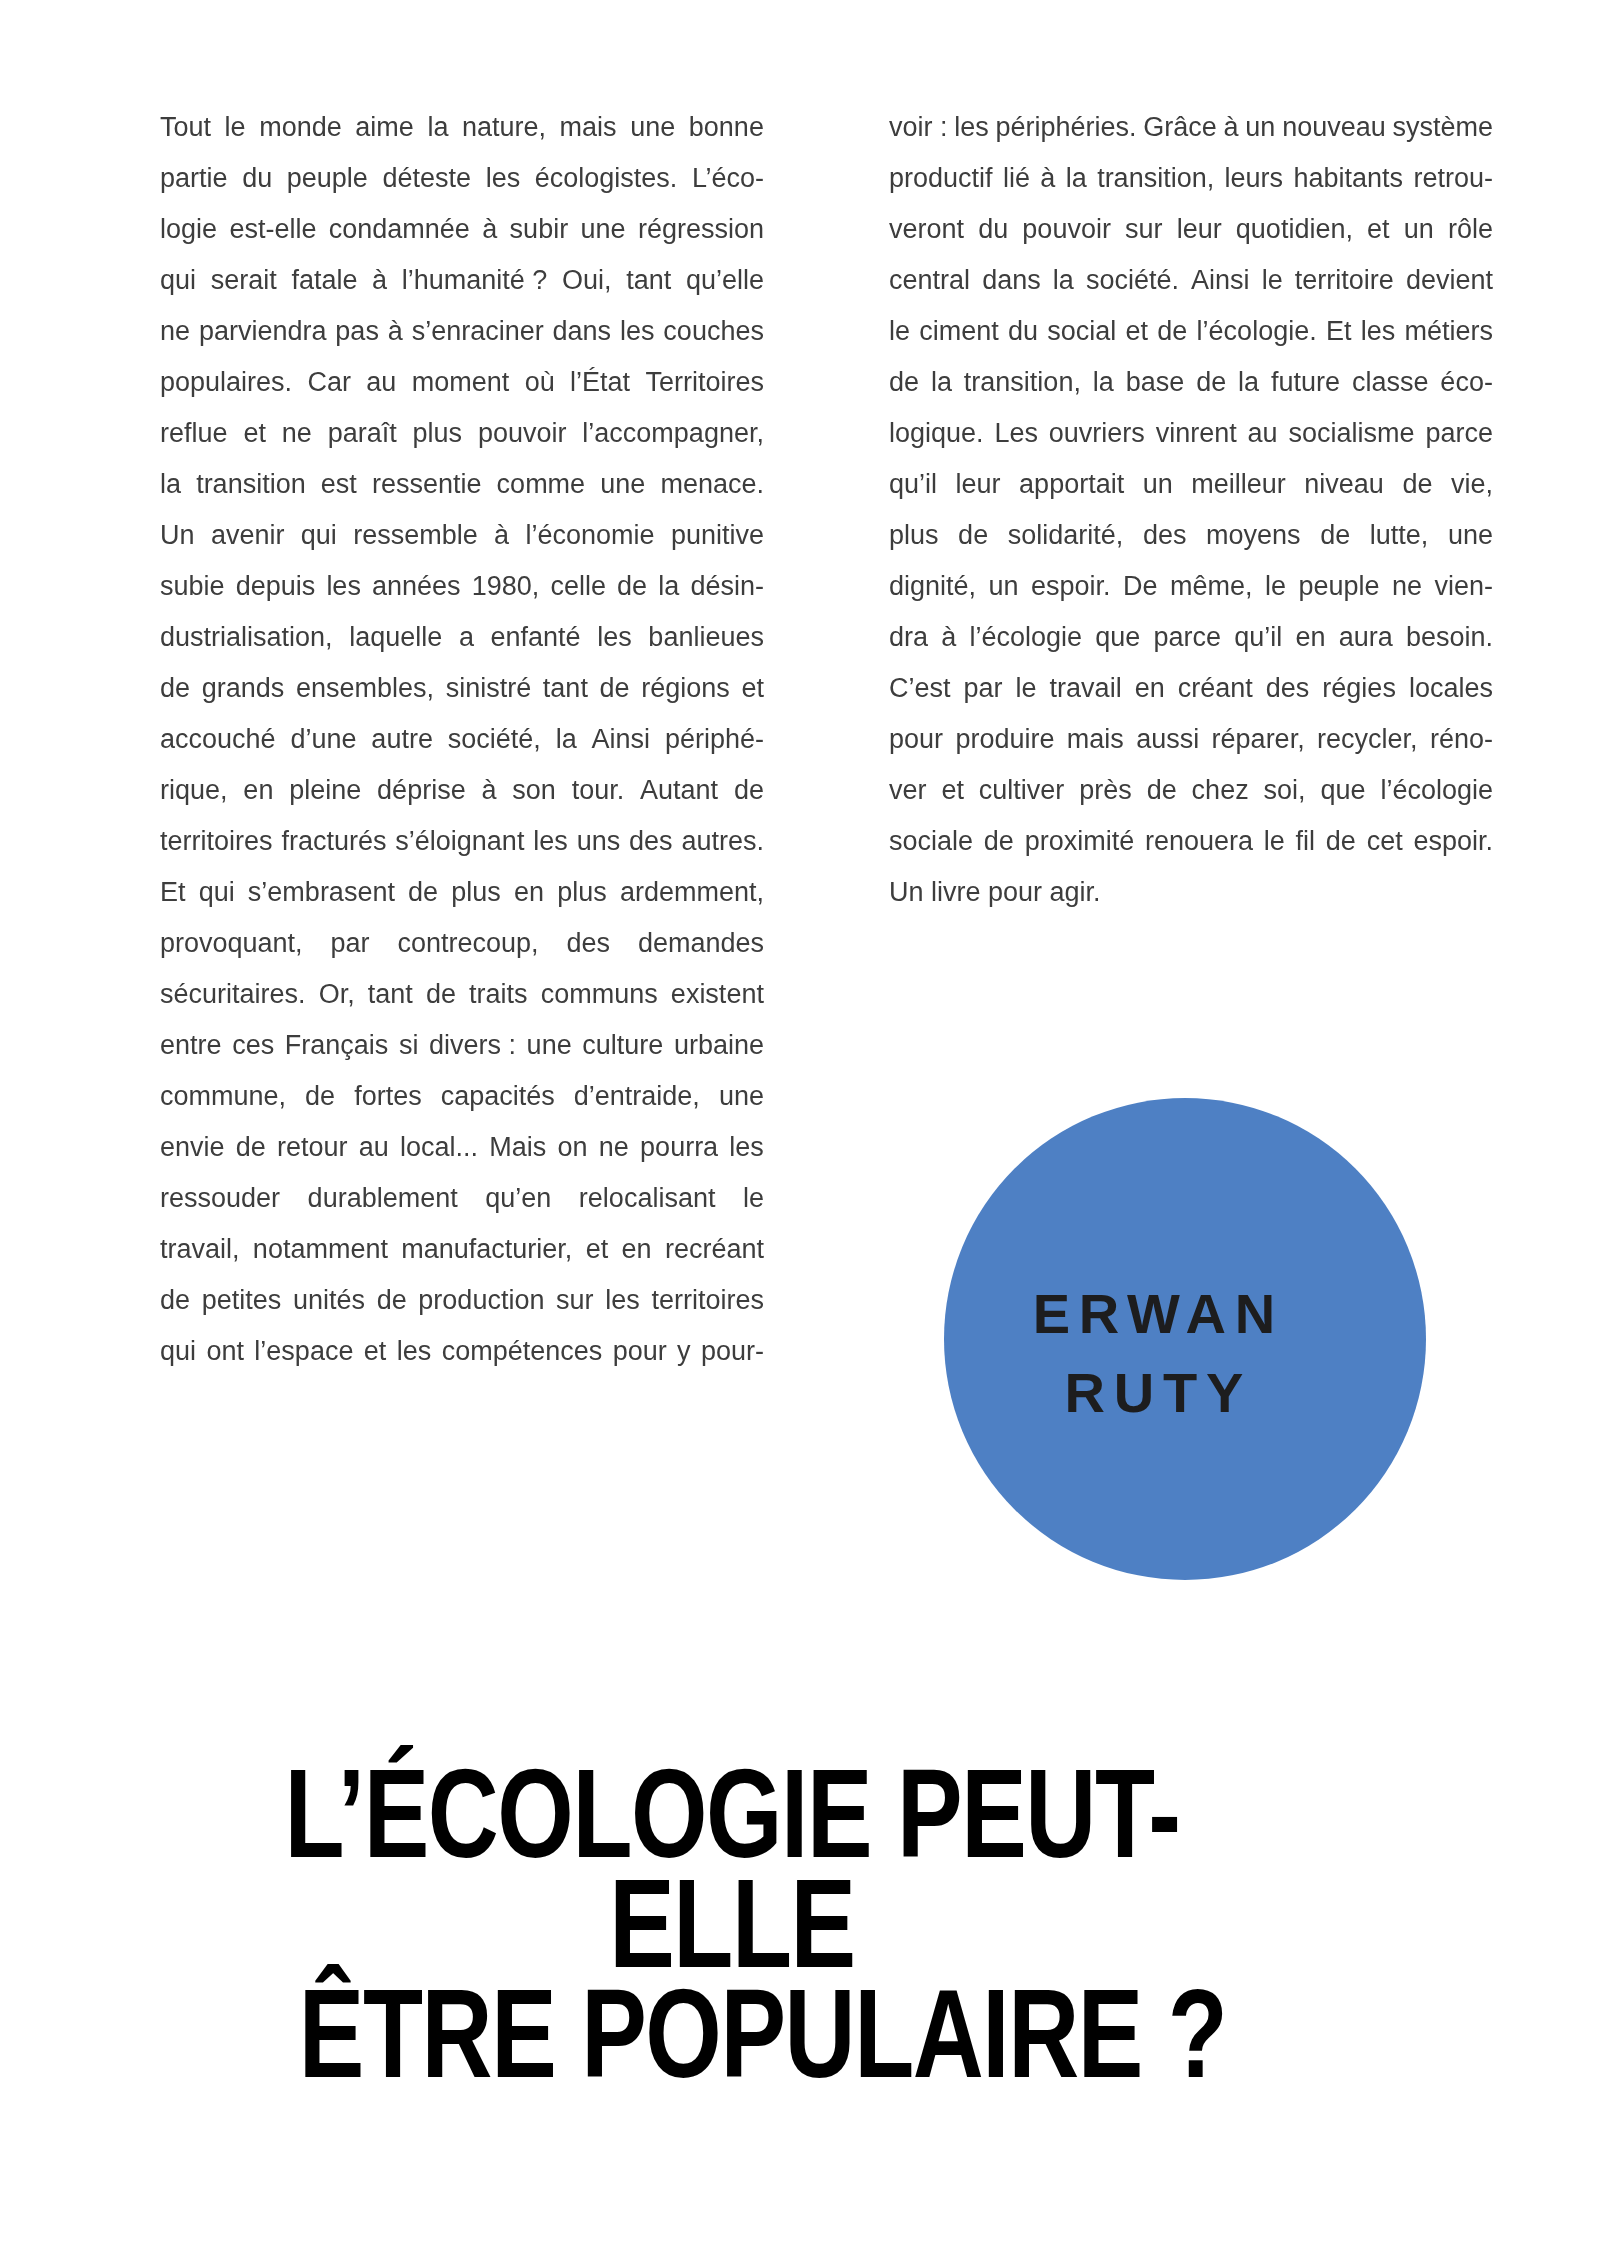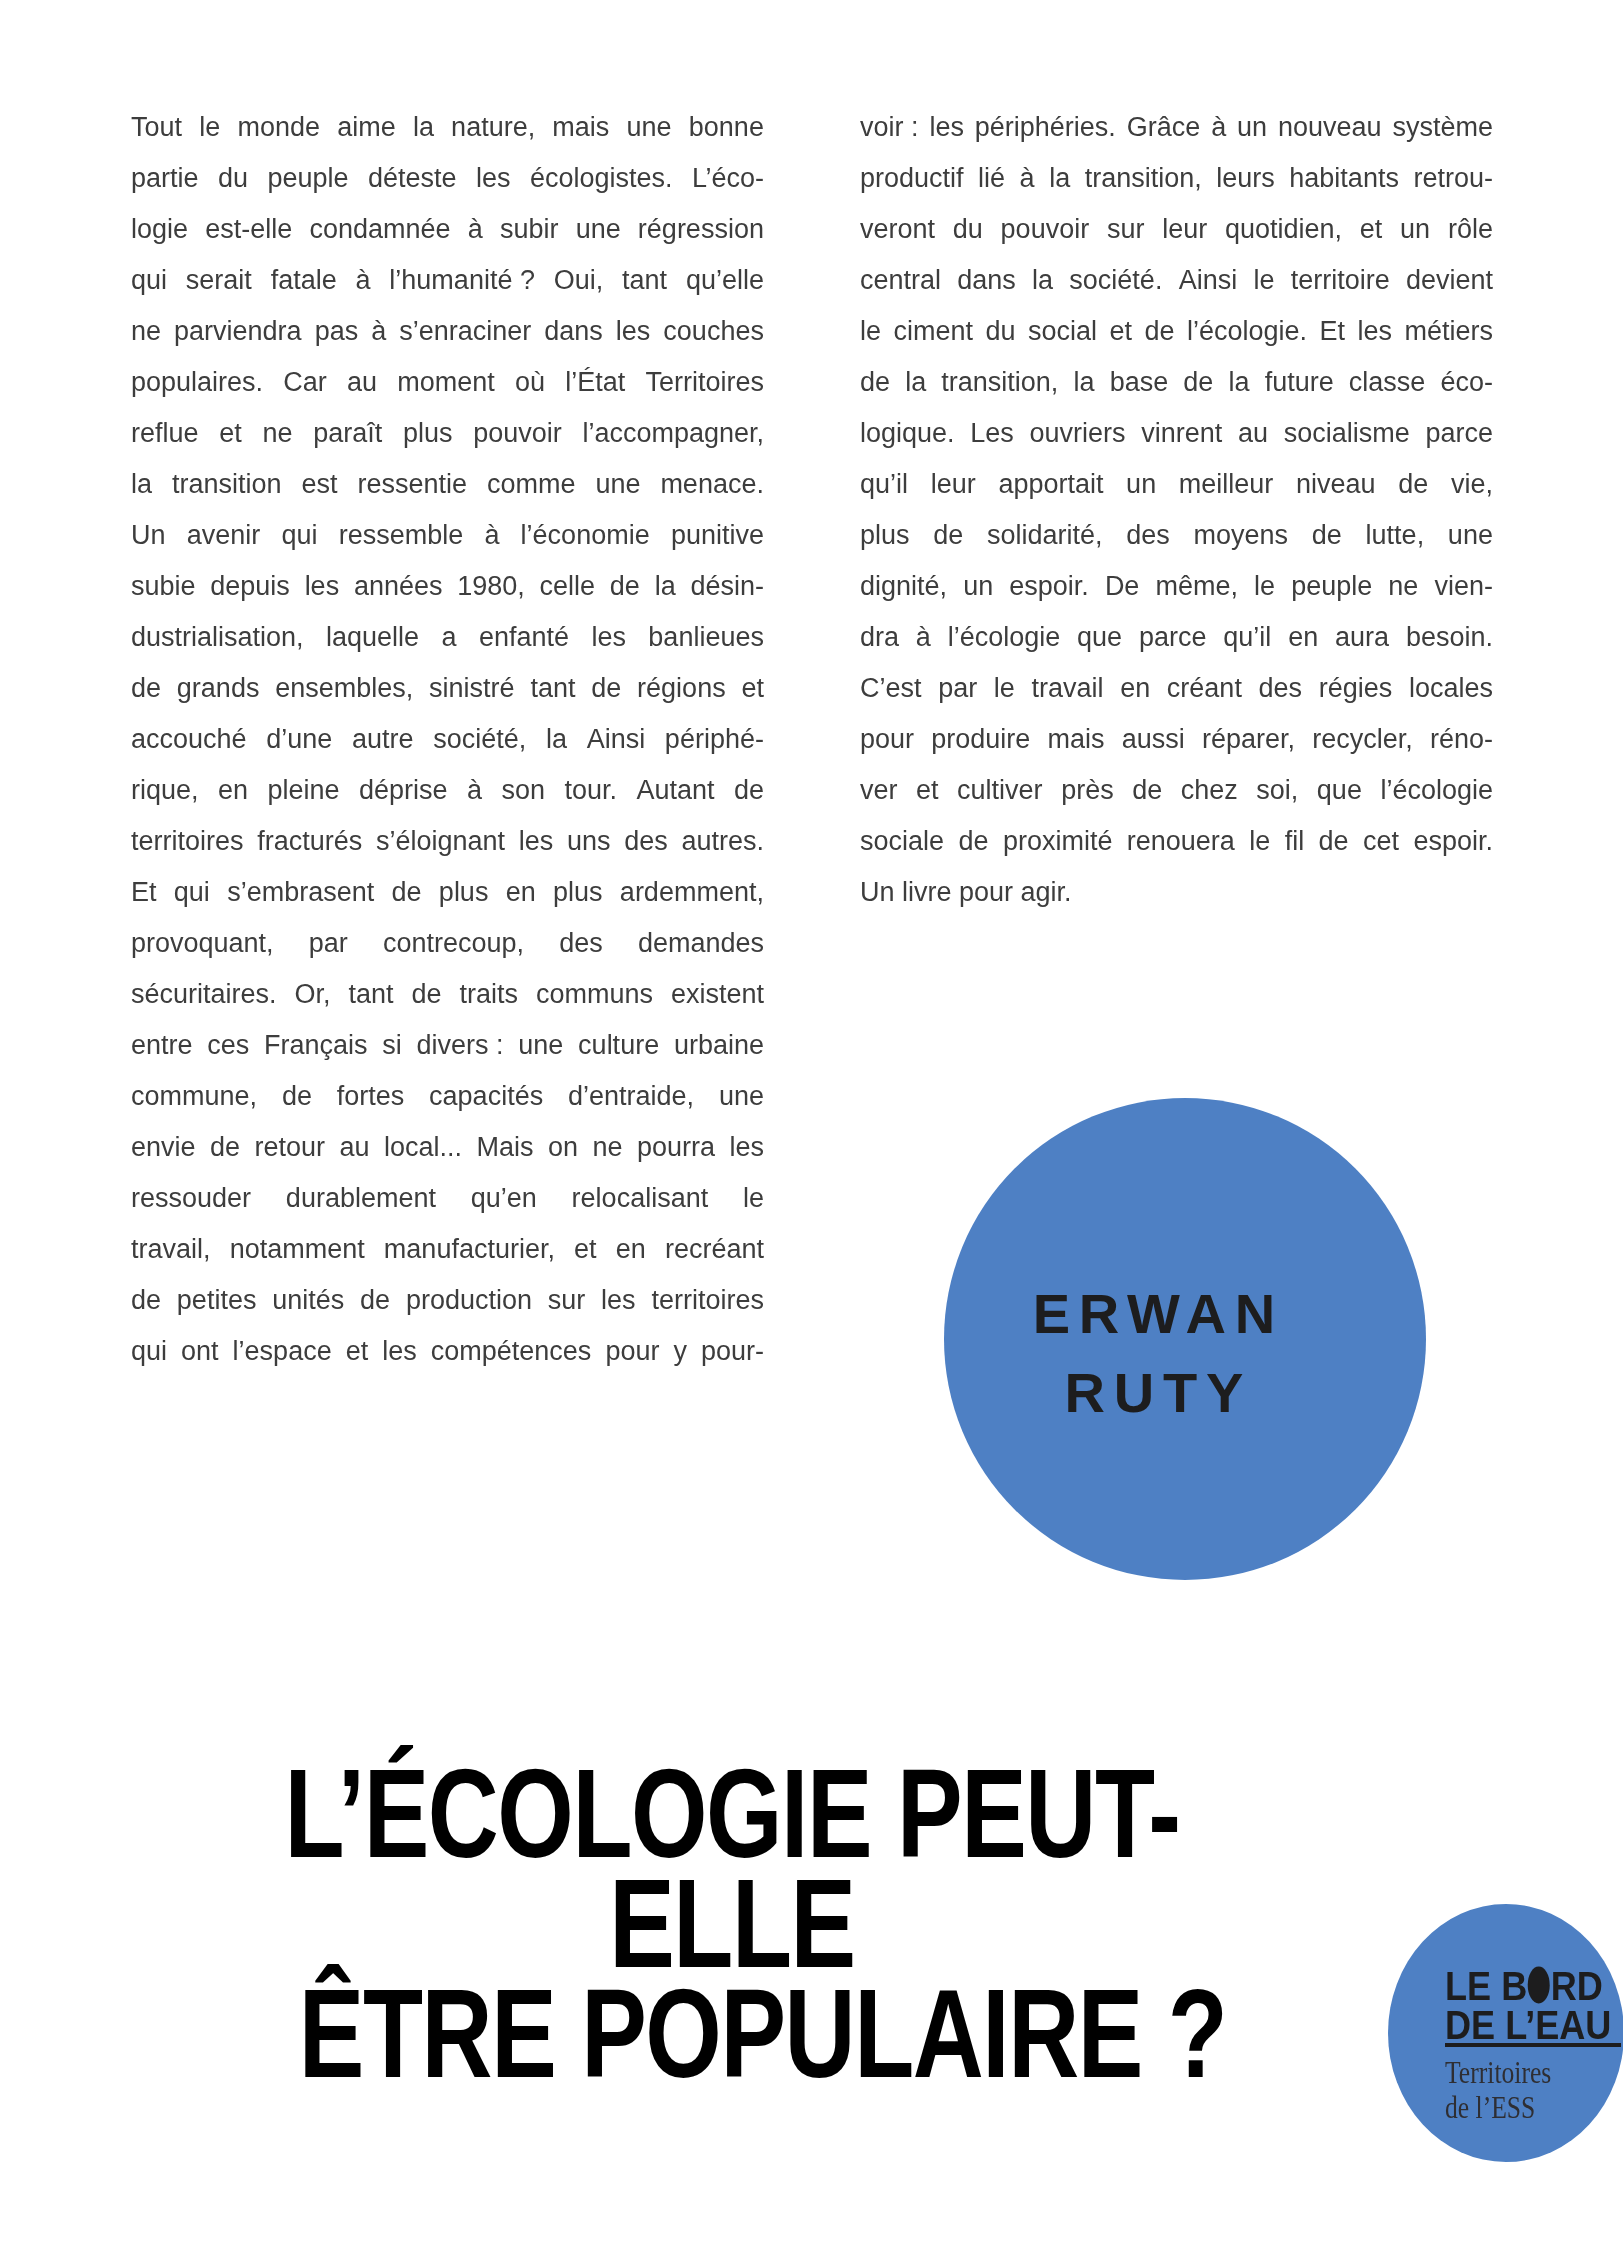--- a/index.html
+++ b/index.html
@@ -3,21 +3,21 @@
 <meta charset="utf-8">
 <style>
   html,body{margin:0;padding:0;background:#ffffff;}
   .page{position:relative;width:1623px;height:2258px;background:#ffffff;overflow:hidden;
         font-family:"Liberation Sans",sans-serif;}
   
   .col{position:absolute;top:102px;font-size:27px;color:#3d3d3d;font-weight:400;
        letter-spacing:0px;}
   .col-left{left:131px;width:633px;}
   .col-right{left:860px;width:633px;}
-  .bline{height:51px;line-height:51px;white-space:nowrap;}
+  .bline{height:51px;line-height:51px;white-space:nowrap;margin-left:29px;}
   .bline.j{display:flex;justify-content:space-between;}
   
   .author-badge{position:absolute;left:944px;top:1098px;width:482px;height:482px;
                 border-radius:50%;}
   .author-name{position:absolute;left:0;top:176px;width:420px;text-align:center;
                font-weight:700;font-size:56px;line-height:79px;letter-spacing:8.8px;
                color:#1d1d1e;}
   .author-name div>span{margin-right:-8.8px;}
   
   .book-title{position:absolute;left:79px;top:1759px;width:1306px;text-align:center;
@@ -448,26 +448,15 @@
       <div><span>ERWAN</span></div>
       <div><span>RUTY</span></div>
     </div>
   </div>
 
   <div class="book-title">
     <div class="tline"><span>L’ÉCOLOGIE PEUT-ELLE</span></div>
     <div class="tline tline2"><span>ÊTRE POPULAIRE&nbsp;?</span></div>
   </div>
 
-  <div class="pub-badge" style="background: rgb(78, 128, 196);">
-    <div class="pub-name">
-      <div class="pline"><span>LE B</span><span class="filled-o"></span><span>RD</span></div>
-      <div class="pline"><span>DE L’EAU</span></div>
-    </div>
-    <div class="pub-rule"></div>
-    <div class="pub-collection">
-      <div class="cline"><span>Territoires</span></div>
-      <div class="cline"><span>de l’ESS</span></div>
-    </div>
-  </div>
 
 </div>
 
 
 </body></html>

